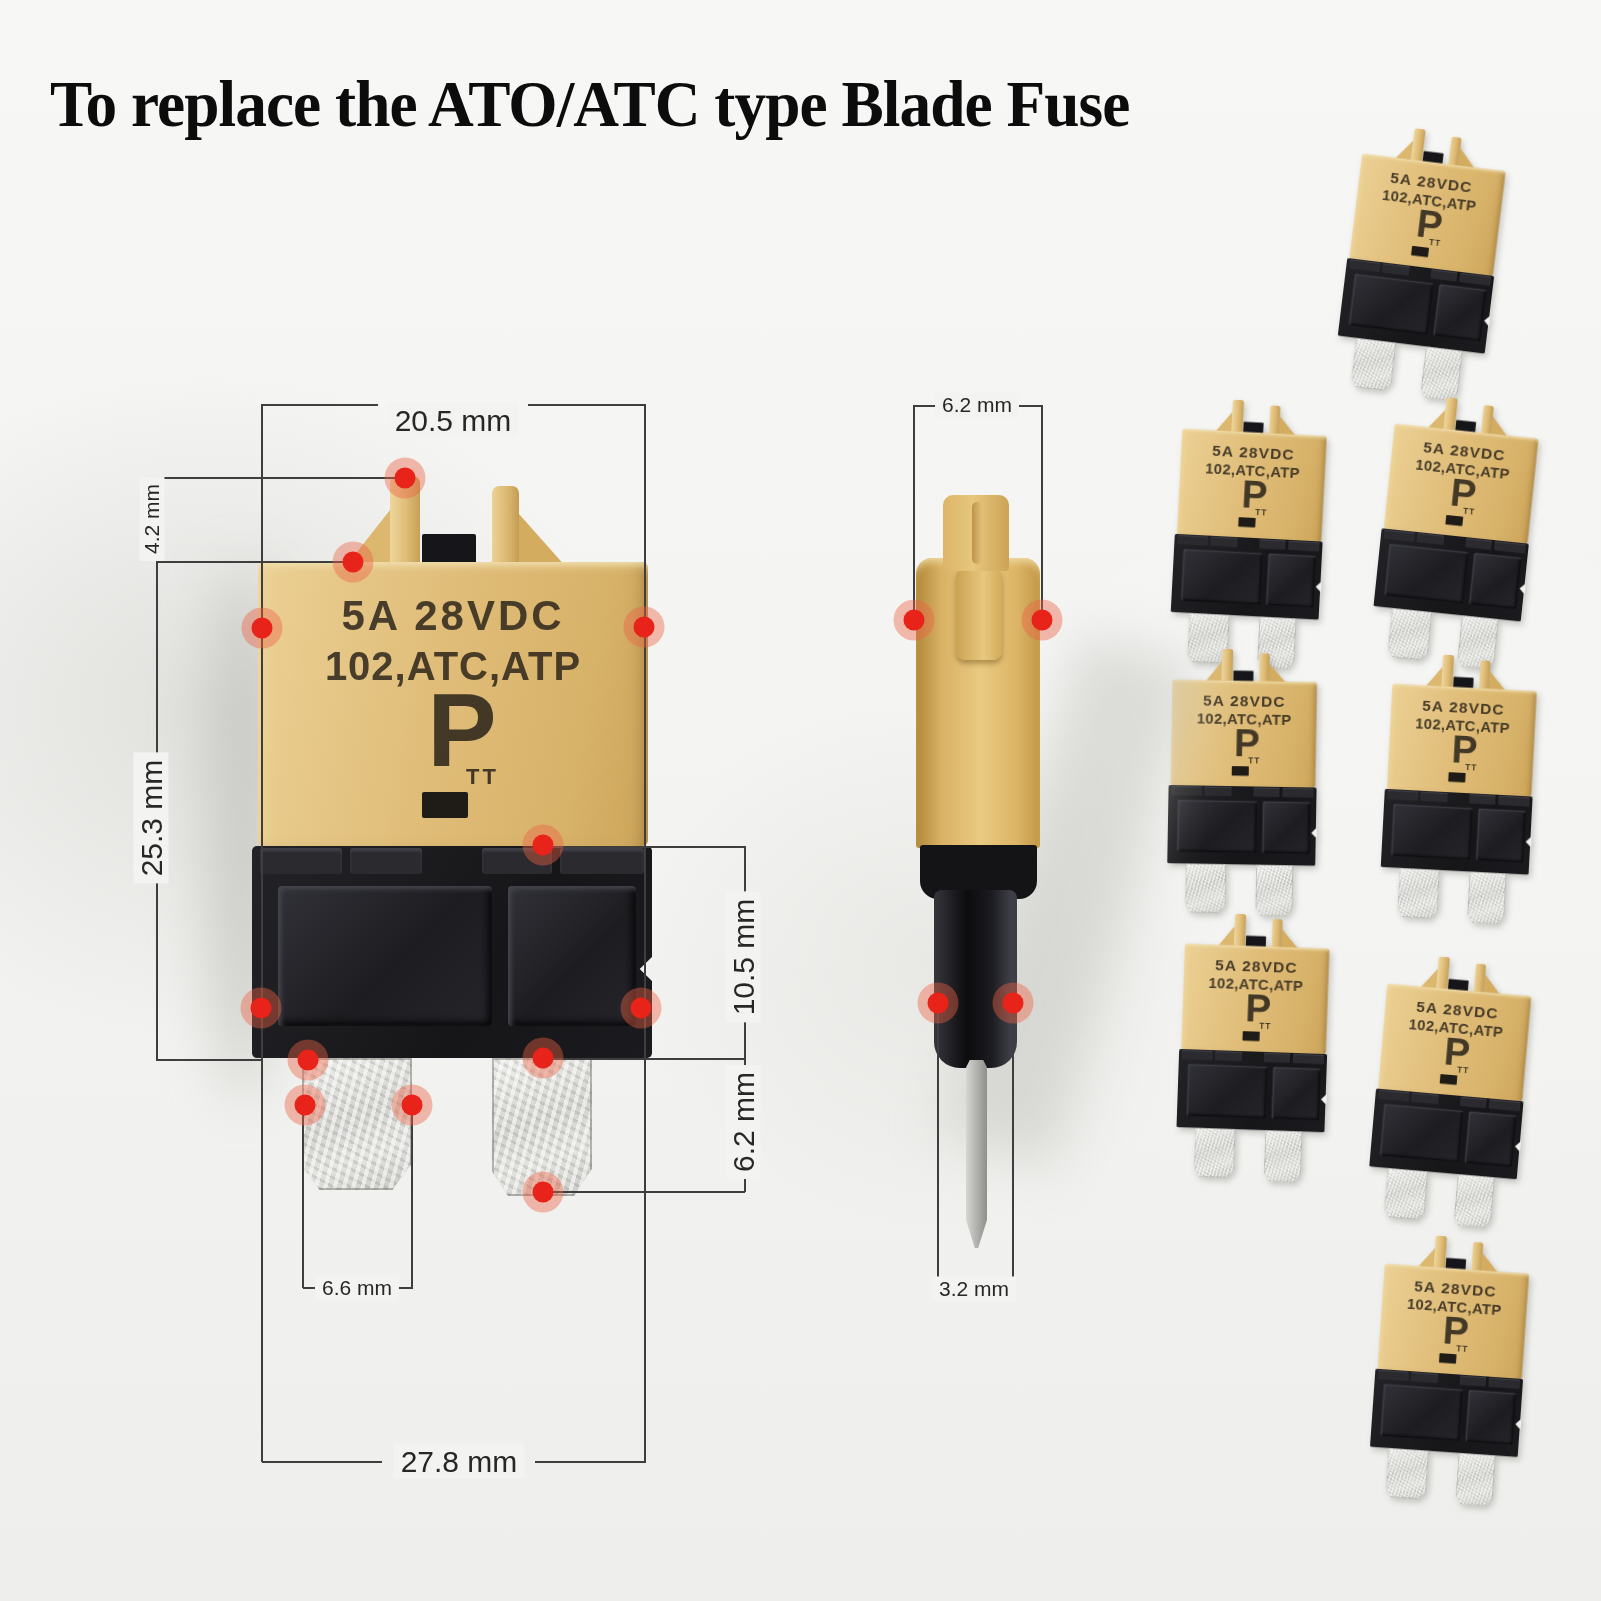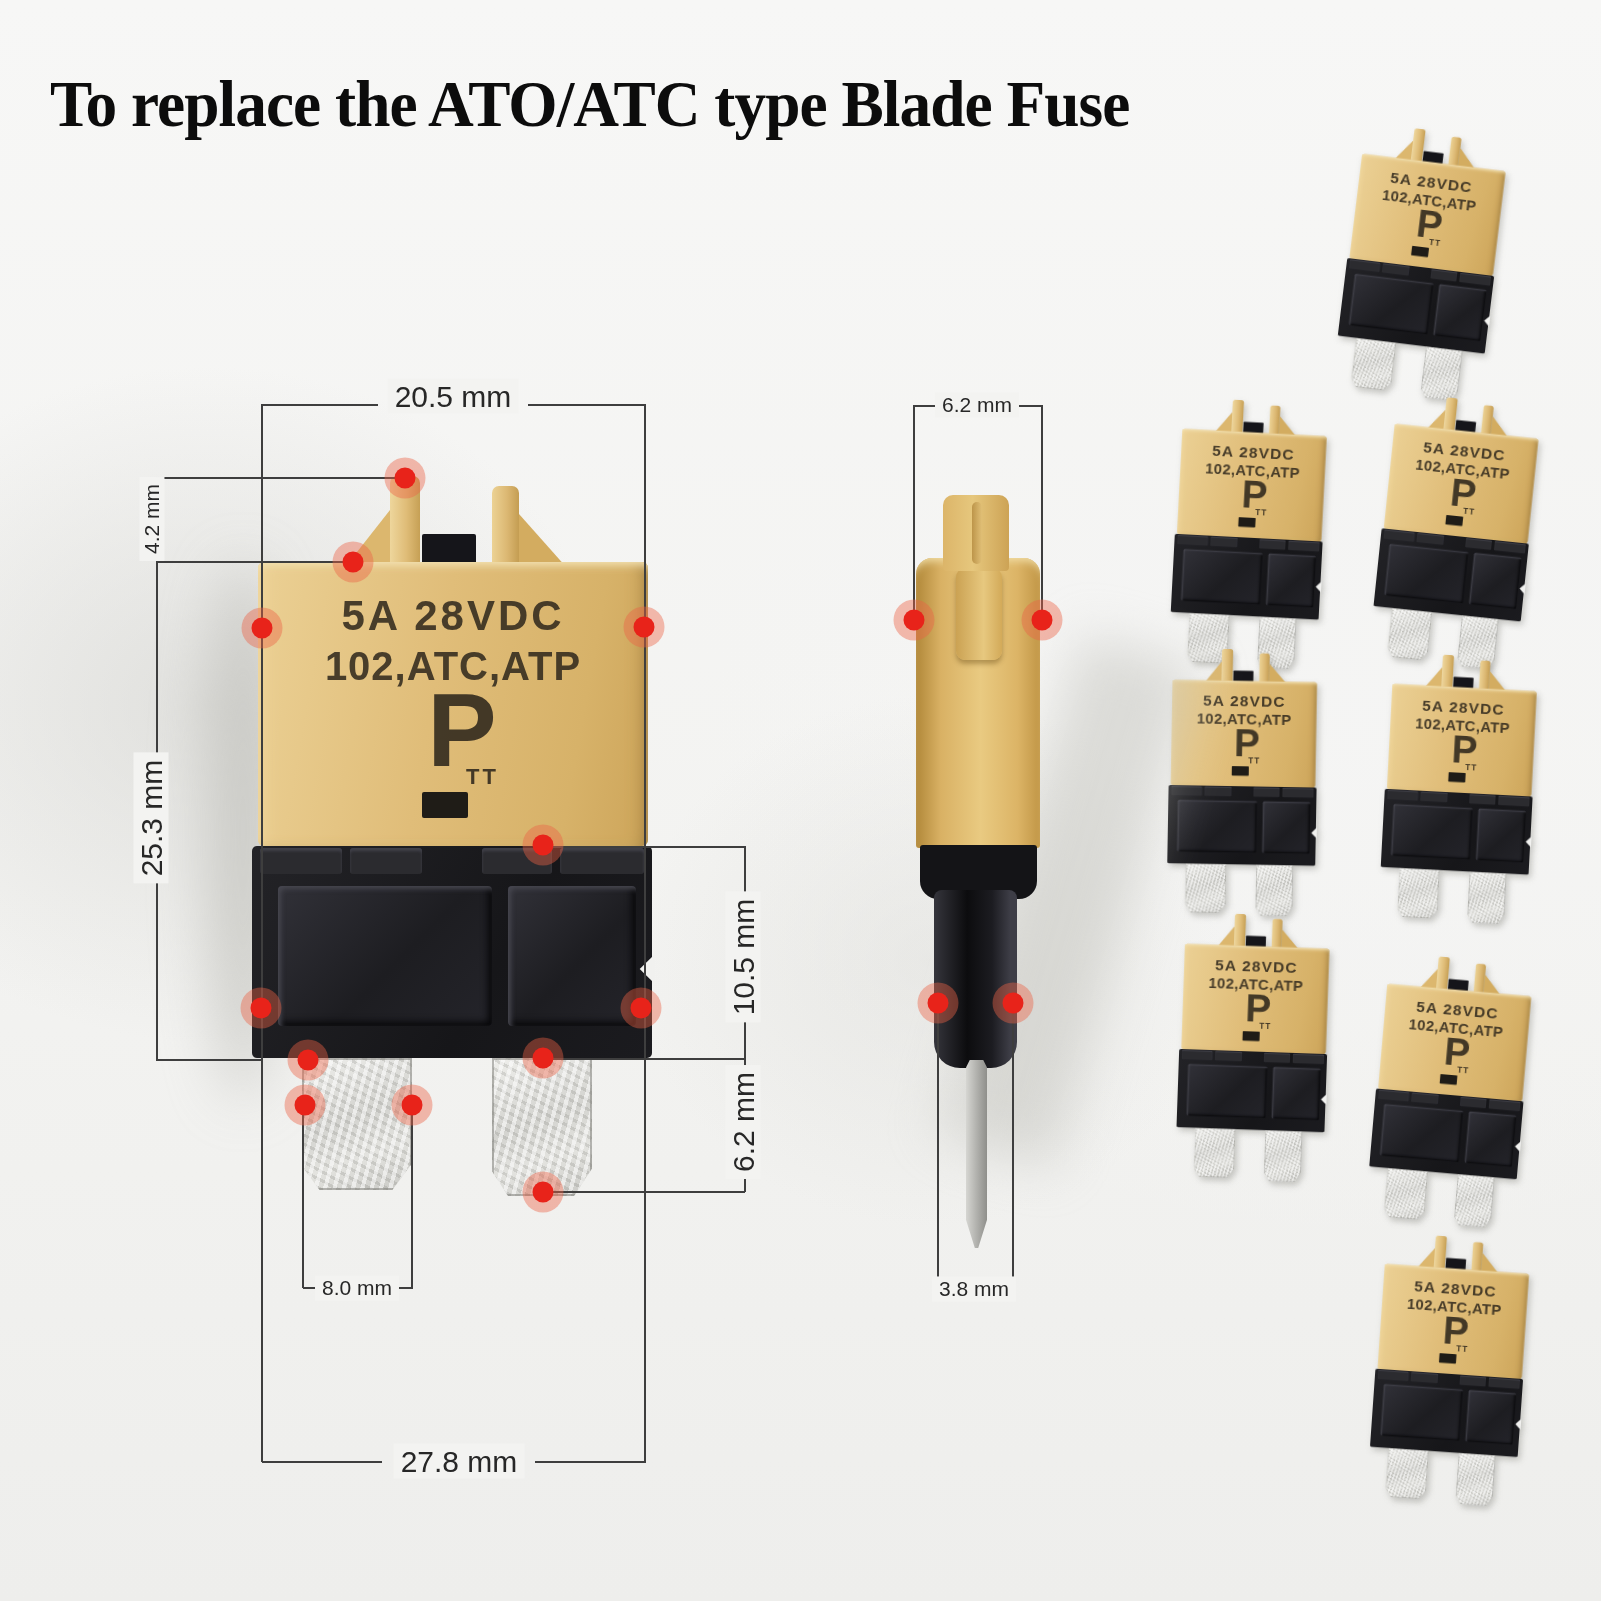--- a/index.html
+++ b/index.html
@@ -335,29 +335,29 @@
     <div class="dl h" style="left:553px;top:1191px;width:192px;"></div>
     <div class="dl h" style="left:262px;top:1461px;width:120px;"></div>
     <div class="dl h" style="left:535px;top:1461px;width:111px;"></div>
     <div class="dl h" style="left:303px;top:1287px;width:24px;"></div>
     <div class="dl h" style="left:388px;top:1287px;width:25px;"></div>
     <div class="dl h" style="left:914px;top:405px;width:24px;"></div>
     <div class="dl h" style="left:1018px;top:405px;width:25px;"></div>
     <div class="dl h" style="left:938px;top:1281px;width:10px;"></div>
     <div class="dl h" style="left:1004px;top:1281px;width:10px;"></div>
 
-    <div class="dlbl big" style="left:453px;top:396px;">20.5 mm</div>
+    <div class="dlbl big" style="left:453px;top:420px;">20.5 mm</div>
     <div class="dlbl sm rot" style="left:152px;top:519px;">4.2 mm</div>
     <div class="dlbl big rot" style="left:151px;top:818px;">25.3 mm</div>
     <div class="dlbl big rot" style="left:743px;top:957px;">10.5 mm</div>
     <div class="dlbl big rot" style="left:743px;top:1122px;">6.2 mm</div>
-    <div class="dlbl sm" style="left:357px;top:1288px;">8.0 mm</div>
+    <div class="dlbl sm" style="left:357px;top:1288px;">6.6 mm</div>
     <div class="dlbl big" style="left:459px;top:1461px;">27.8 mm</div>
     <div class="dlbl sm" style="left:977px;top:405px;">6.2 mm</div>
-    <div class="dlbl sm" style="left:974px;top:1289px;">3.8 mm</div>
+    <div class="dlbl sm" style="left:974px;top:1289px;">3.2 mm</div>
 
     <div class="dot" style="left:405px;top:478px;"></div>
     <div class="dot" style="left:353px;top:562px;"></div>
     <div class="dot" style="left:262px;top:628px;"></div>
     <div class="dot" style="left:644px;top:627px;"></div>
     <div class="dot" style="left:543px;top:845px;"></div>
     <div class="dot" style="left:261px;top:1008px;"></div>
     <div class="dot" style="left:641px;top:1008px;"></div>
     <div class="dot" style="left:308px;top:1060px;"></div>
     <div class="dot" style="left:543px;top:1058px;"></div>

